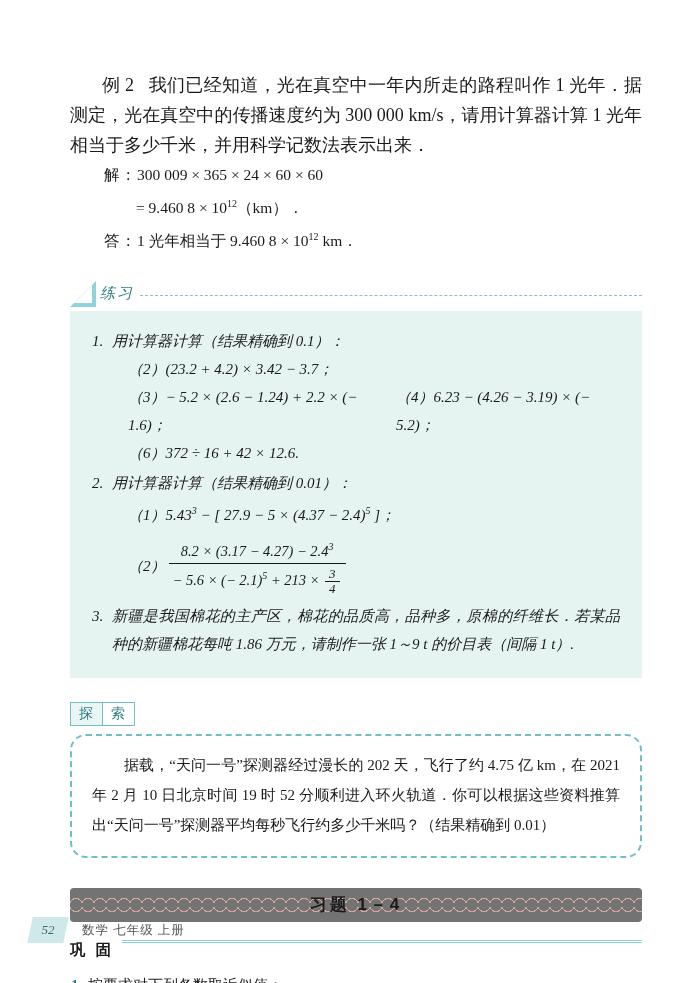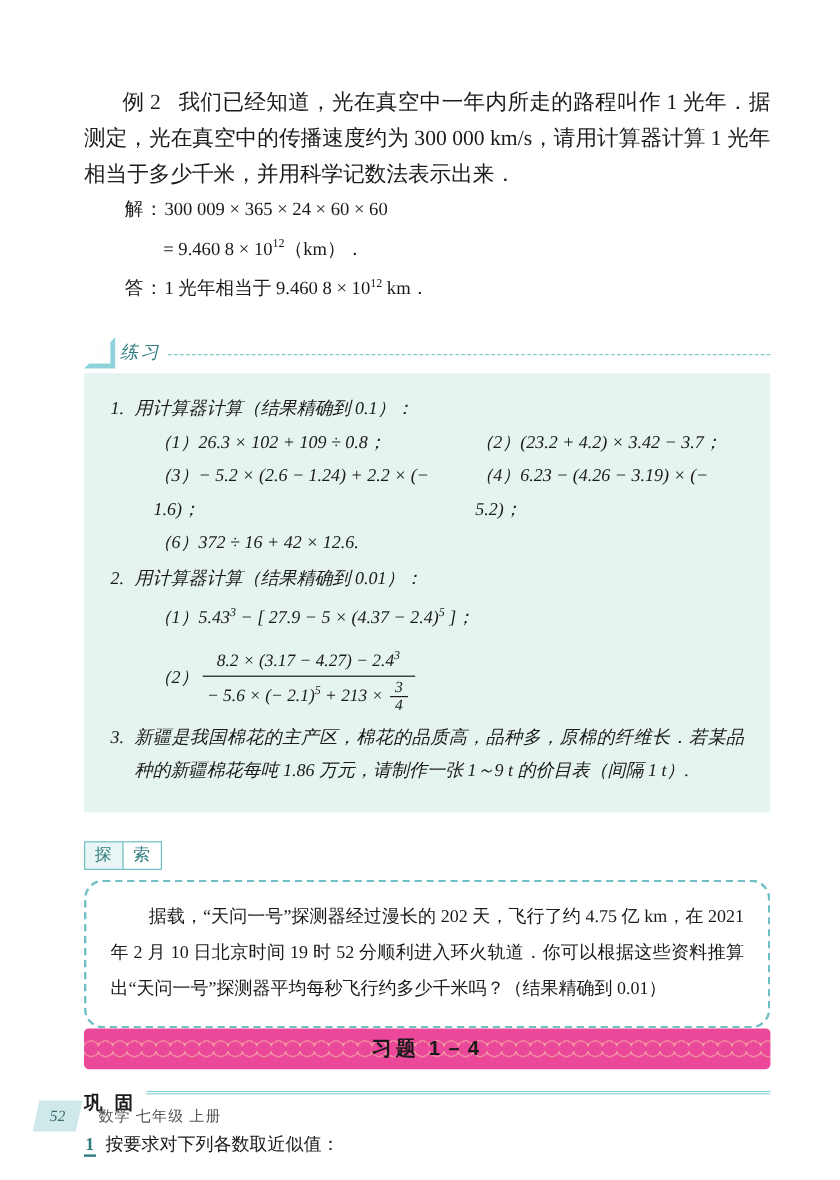--- a/index.html
+++ b/index.html
@@ -192,22 +192,23 @@
     border-radius: 16px;
     padding: 14px 20px 16px 20px;
     font-size: 15px;
     line-height: 30px;
     text-align: justify;
   }
   .explore-box .first { text-indent: 32px; }
 
   
   .ex-header {
+    margin-top: 30px;
     height: 34px;
-    background: #ec4899;
+    background: #737373;
     border-radius: 4px;
     position: relative;
     overflow: hidden;
   }
   .ex-header .wave {
     position: absolute;
     left: 0; right: 0; top: 0; bottom: 0;
     background-image:
       radial-gradient(circle at 6px 17px, transparent 6px, #f2b9a6 6px, #f2b9a6 7px, transparent 7px);
     background-size: 12px 34px;
@@ -330,21 +331,20 @@
       <span class="label">练习</span>
       <span class="rule"></span>
     </div>
     <div class="practice-body">
 
       <div class="q">
         <div class="num">1.</div>
         <div class="txt">
           <div>用计算器计算（结果精确到 0.1）：</div>
           <div class="cols sub-indent">
-            <div class="c1 math">（1）26.3 × 102 + 109 ÷ 0.8；</div>
             <div class="c2 math">（2）(23.2 + 4.2) × 3.42 − 3.7；</div>
           </div>
           <div class="cols sub-indent">
             <div class="c1 math">（3）− 5.2 × (2.6 − 1.24) + 2.2 × (− 1.6)；</div>
             <div class="c2 math">（4）6.23 − (4.26 − 3.19) × (− 5.2)；</div>
           </div>
           <div class="cols sub-indent">
             <div class="c1 math">（6）372 ÷ 16 + 42 × 12.6.</div>
           </div>
         </div>

